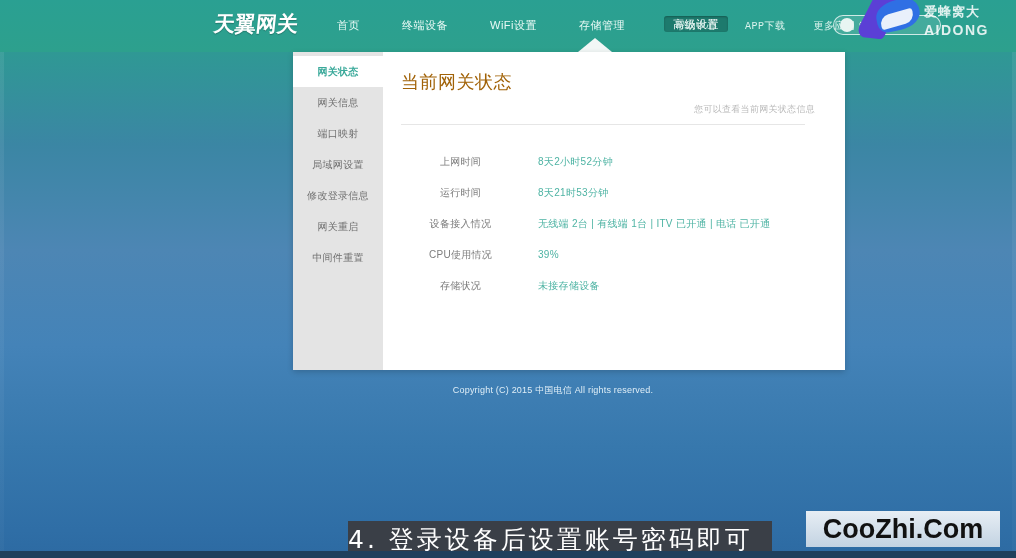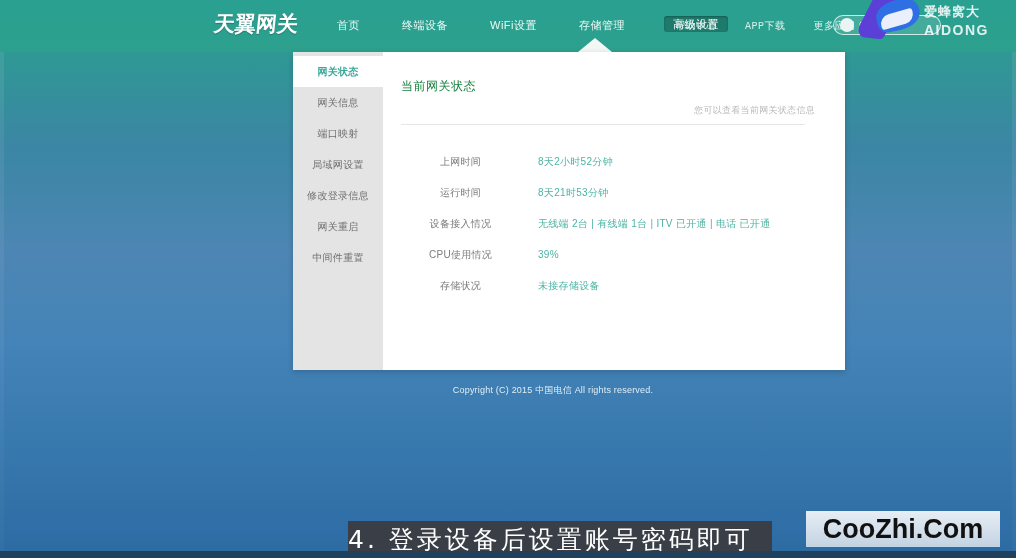--- a/index.html
+++ b/index.html
@@ -182,24 +182,24 @@
     font-weight: bold;
   }
 
   .content {
     flex: 1 1 auto;
     position: relative;
     padding: 18px 22px 0 18px;
     box-sizing: border-box;
   }
   .content-title {
-    font-size: 12px;
-    color: #15803d;
+    font-size: 18px;
+    color: #a16207;
     letter-spacing: .5px;
-    margin: 8px 0 9px 0;
+    margin: 0 0 9px 0;
   }
   .content-sub {
     font-size: 9px;
     color: #b9b9b9;
     letter-spacing: .3px;
     margin: 8px;
     text-align: right;
   }
   .divider {
     position: absolute;

